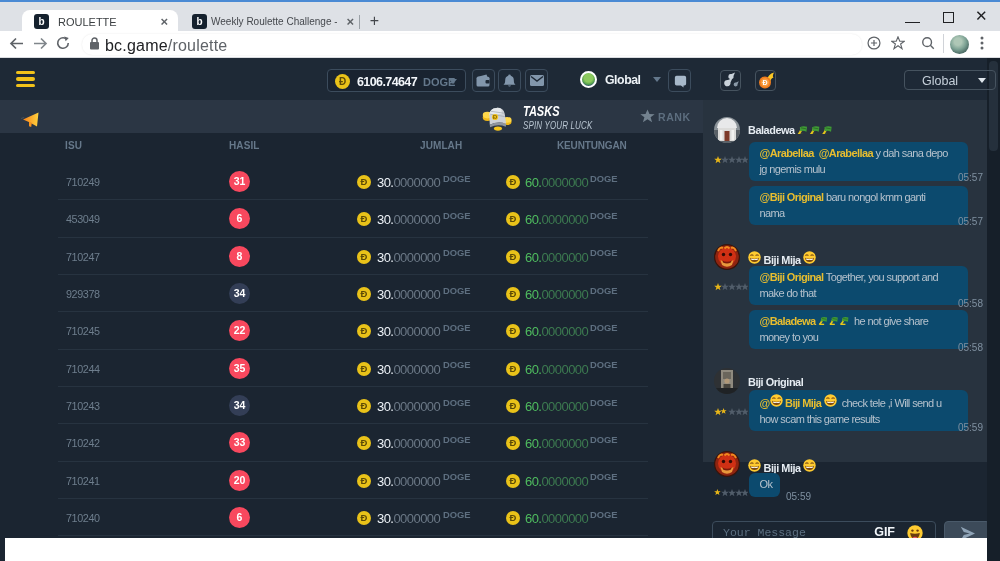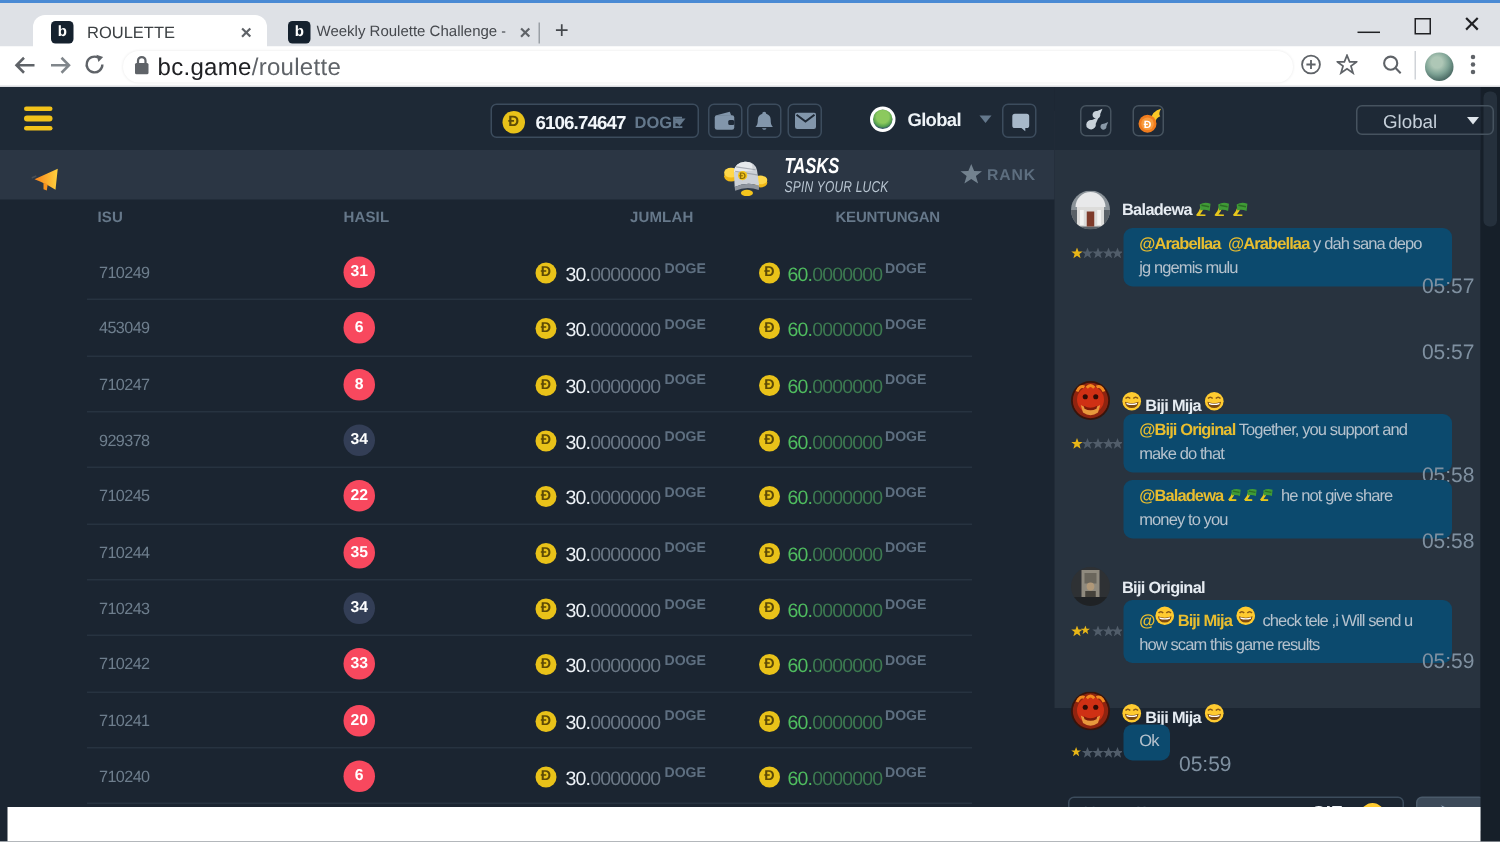--- a/index.html
+++ b/index.html
@@ -25,21 +25,21 @@
 #winx{left:975px;top:5px;width:22px;height:20px;color:#202124;font-size:15px}
 #toolbar{left:0;top:31px;width:1000px;height:27px;background:#fff;border-bottom:1px solid #dadce0}
 #omnibox{left:82px;top:34px;width:780px;height:21px;border-radius:11px;box-shadow:0 0 2px rgba(0,0,0,.10)}
 #urltext{left:105px;top:37px;font-size:16px;color:#202124;letter-spacing:.2px}
 #urltext span{color:#5f6368}
 
 #app{left:0;top:58px;width:1000px;height:503px;background:#1b2531}
 #whitebot{left:5px;top:538px;width:982px;height:23px;background:#fff;z-index:50}
 #hdr{left:0;top:0px;width:703px;height:42px;background:#1e2936}
 #marquee{left:0;top:42px;width:703px;height:33px;background:#2b3644}
-#chat{left:703px;top:16px;width:284px;height:398px;background:#28333f}
+#chat{left:703px;top:6px;width:284px;height:398px;background:#28333f}
 #chathdr{left:703px;top:0;width:284px;height:42px;background:#1e2936;z-index:3}
 #sbar{left:987px;top:0;width:13px;height:503px;background:#161f29}
 #sthumb{left:989px;top:3px;width:9px;height:90px;background:#25303c;border-radius:4px}
 
 #burger{left:16px;top:13px;width:19px;height:16px}
 #burger i{display:block;height:3.2px;background:#f2c21a;border-radius:2px;margin-bottom:3.2px}
 #balpill{left:327px;top:11px;width:139px;height:23px;border:1px solid #3c4c5d;border-radius:4px;background:#192330}
 .coin{border-radius:50%;background:#e9c219;color:#5d4a06;font-weight:bold;text-align:center}
 #balpill .coin{position:absolute;left:7px;top:3.5px;width:15px;height:15px;font-size:10px;line-height:15px}
 #balnum{position:absolute;left:29px;top:5px;font-size:12.5px;letter-spacing:-.6px;font-weight:bold;color:#f2f6fa}
@@ -76,21 +76,21 @@
 .amt span{color:#6b7886}
 .gr{color:#4fbd5f!important}
 .gr span{color:#3c7a50!important}
 .doge{position:absolute;top:9.5px;font-size:9.4px;font-weight:bold;color:#5e6f80}
 
 .ava{position:absolute;left:11px;width:26px;height:26px;border-radius:50%;overflow:hidden}
 .cname{position:absolute;left:45px;font-size:10.9px;letter-spacing:-.45px;font-weight:bold;color:#e6ecf2}
 .stars{position:absolute;left:11px;width:30px;height:8px}
 .bub{position:absolute;left:45.5px;background:#0c4a6e;border-radius:6px;padding:4px 10px 4px 11px;font-size:11px;letter-spacing:-.6px;color:#b6c2cd;line-height:15.6px;white-space:nowrap;width:219px;overflow:hidden}
 .men{color:#e8bd2f;font-weight:bold}
-.time{position:absolute;font-size:14px;color:#7f90a0}
+.time{position:absolute;font-size:10px;color:#7f90a0}
 #cinput{left:9px;top:457px;width:224px;height:23px;border:1.5px solid #3c4c5c;border-radius:4px}
 #cinput .ph{position:absolute;left:10px;top:4px;font-family:"Liberation Mono",monospace;font-size:11.5px;color:#5c6f80}
 #cinput .gif{position:absolute;right:40px;top:3px;font-size:12.5px;font-weight:bold;color:#f2f6fa}
 #csend{left:241px;top:457px;width:46px;height:23px;background:#3c4a59;border-radius:4px;border:1px solid #4a5a6a}
 </style></head>
 <body>
 <div id="stage">
 
   <div class="abs" id="blueline"></div>
   <div class="abs" id="tabstrip">
@@ -372,20 +372,21 @@
           </svg></div>
       <div class="stars" style="top:86px"><svg width="34" height="8" viewBox="0 0 34 8">
             <use href="#st" fill="#e8b618"></use>
             <use href="#st" x="7" fill="#515d6a"></use>
             <use href="#st" x="14" fill="#515d6a"></use>
             <use href="#st" x="21" fill="#515d6a"></use>
             <use href="#st" x="27" fill="#515d6a"></use>
           </svg></div>
       <div class="bub" style="top:78px"><span class="men">@Arabellaa</span>&nbsp; <span class="men">@Arabellaa</span> y dah sana depo<br>jg ngemis mulu</div>
       <div class="time" style="top:108px;right:4px">05:57</div>
+      <div class="bub" style="top:122px"><span class="men">@Biji Original</span> baru nongol kmrn ganti<br>nama</div>
       <div class="time" style="top:152px;right:4px">05:57</div>
 
       <div class="ava" style="top:180px"><svg width="26" height="26" viewBox="0 0 26 26">
             <rect width="26" height="26" fill="#38140b"></rect>
             <circle cx="13" cy="13" r="11.8" fill="#8f2410"></circle>
             <circle cx="13" cy="12.5" r="9" fill="#cf3014"></circle>
             <path d="M4 7 Q6 2.5 9 4 M10.5 4.5 Q13 1.5 15.5 4.5 M17 4 Q20 2.5 22 7" stroke="#f2881f" stroke-width="2" fill="none"></path>
             <circle cx="9.5" cy="10.5" r="1.7" fill="#300b05"></circle>
             <circle cx="16.5" cy="10.5" r="1.7" fill="#300b05"></circle>
             <path d="M6.5 16 q6.5 4.5 13 0 l-1.5 5 q-5 3.5 -10 0z" fill="#e8993c"></path>

